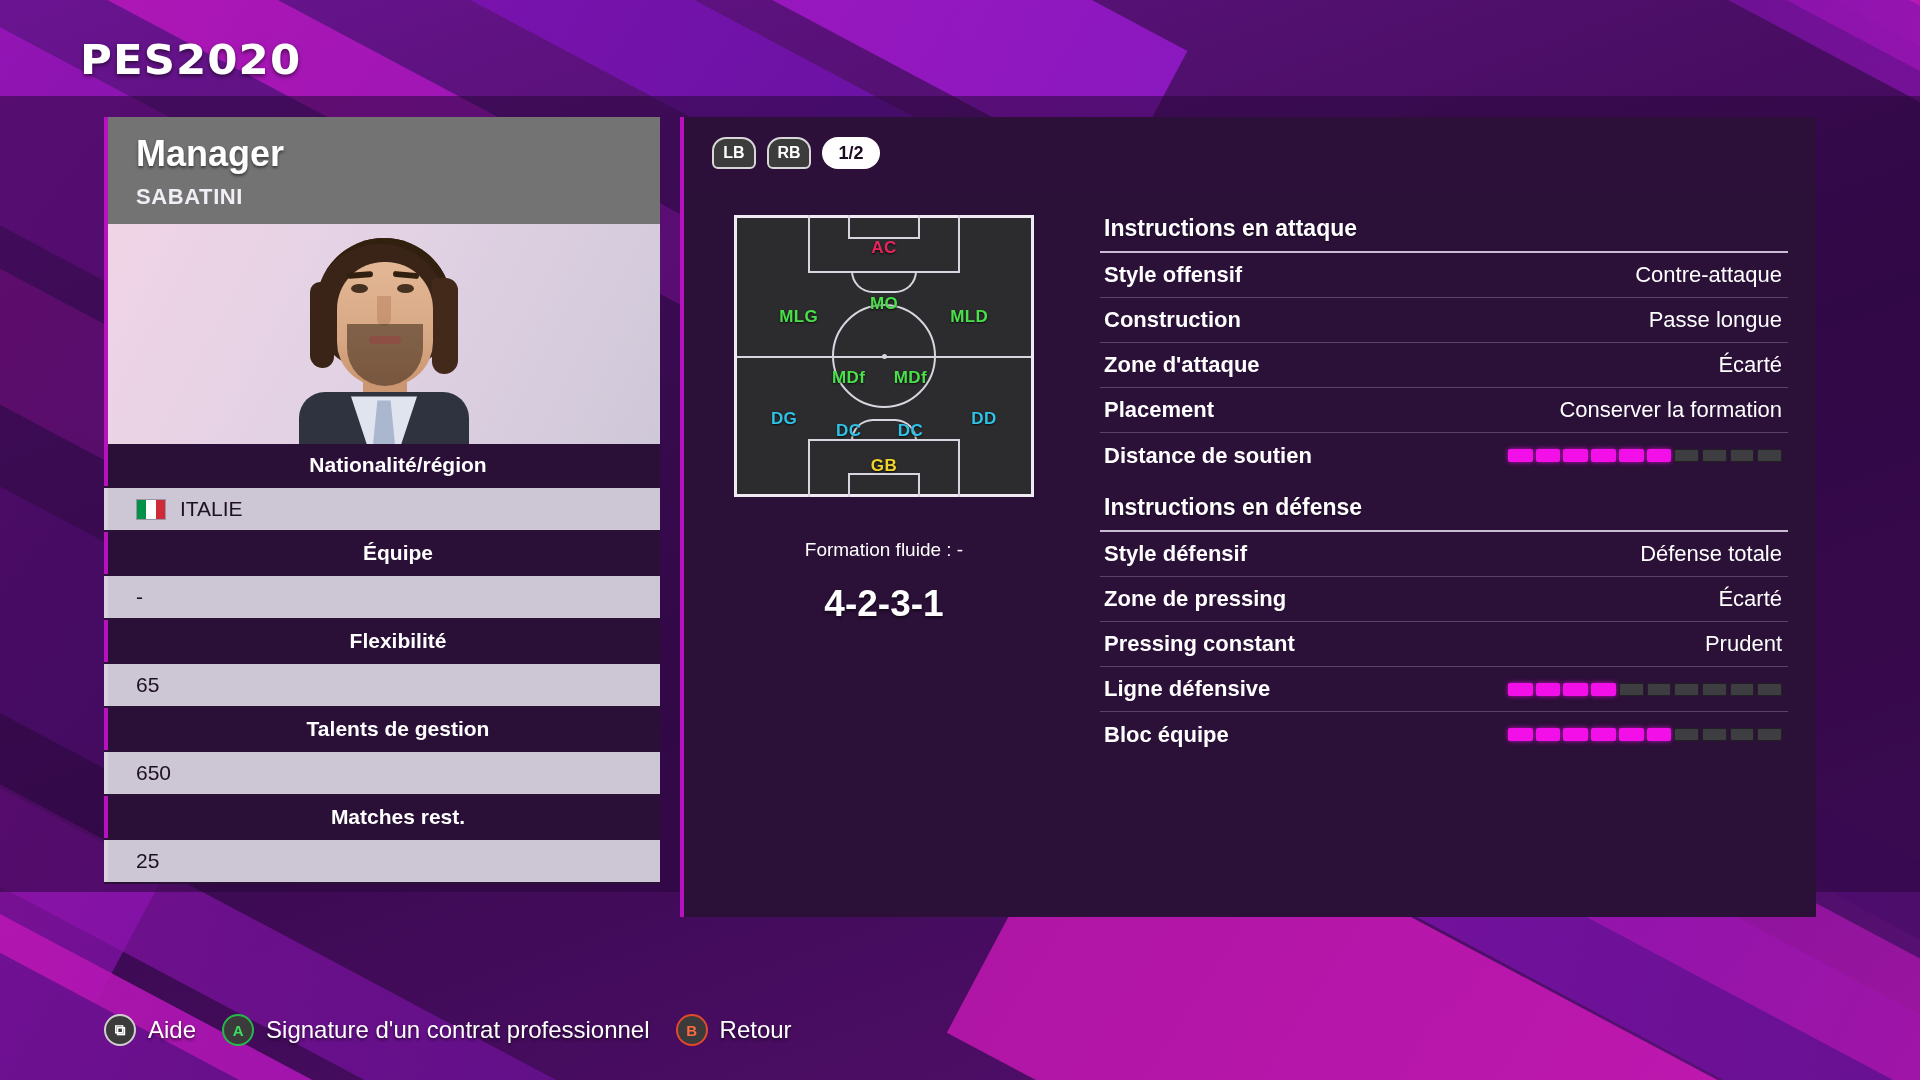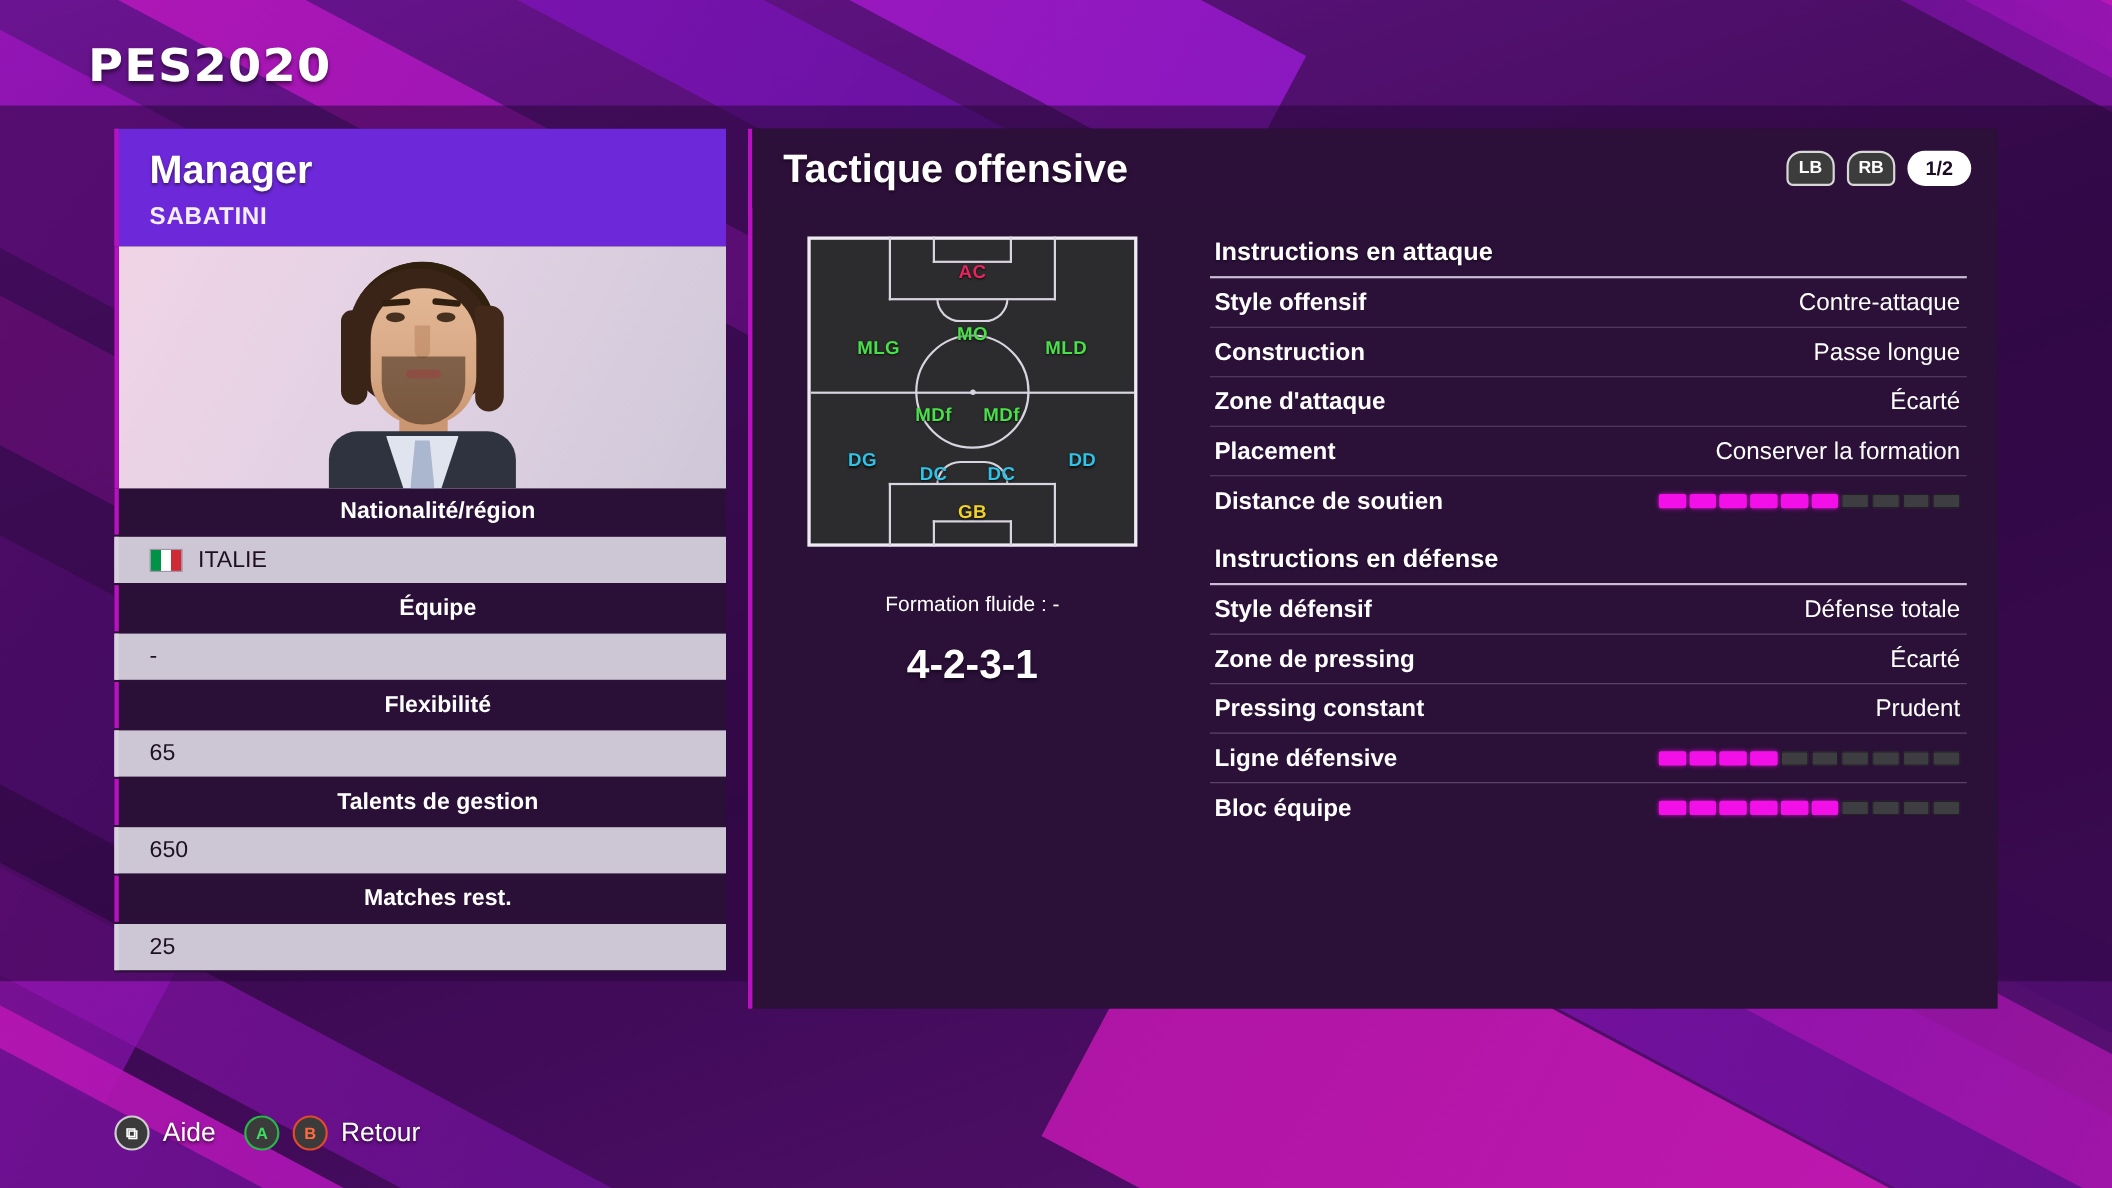--- a/index.html
+++ b/index.html
@@ -72,21 +72,21 @@
   }
 
   
   .left-panel {
     position: absolute;
     left: 104px; top: 117px;
     width: 556px;
     background: #2b1038;
   }
   .lp-header {
-    background: #6d28d9;
+    background: #737373;
     padding: 16px 0 10px 0;
     border-left: 4px solid #b812c0;
   }
   .lp-title {
     color: #ffffff;
     font-size: 36px;
     font-weight: 700;
     padding-left: 28px;
     line-height: 1.15;
     text-shadow: 0 2px 3px rgba(0,0,0,.5);
@@ -511,21 +511,20 @@
         </div>
         <div class="attr-label">Matches rest.</div>
         <div class="attr-value">
           <span>25</span>
         </div>
       </div>
   </div>
 
   <div class="right-panel">
     <div class="rp-header">
-      <div class="rp-title">Tactique offensive</div>
       <div class="bumpers">
         <div class="bumper">LB</div>
         <div class="bumper">RB</div>
         <div class="page-pill">1/2</div>
       </div>
     </div>
 
     <div class="rp-body">
 
       <div class="formation-col">
@@ -640,17 +639,18 @@
           </div>
       </div>
 
     </div>
   </div>
 
   <div class="footer" id="footer-host">
       <div class="btn-glyph ">⧉</div>
       <div class="footer-label">Aide</div>
       <div class="btn-glyph a">A</div>
+      <div class="footer-label">Signature d'un contrat professionnel</div>
       <div class="btn-glyph b">B</div>
       <div class="footer-label">Retour</div>
     </div>
 
 </div>
 
 </body></html>

